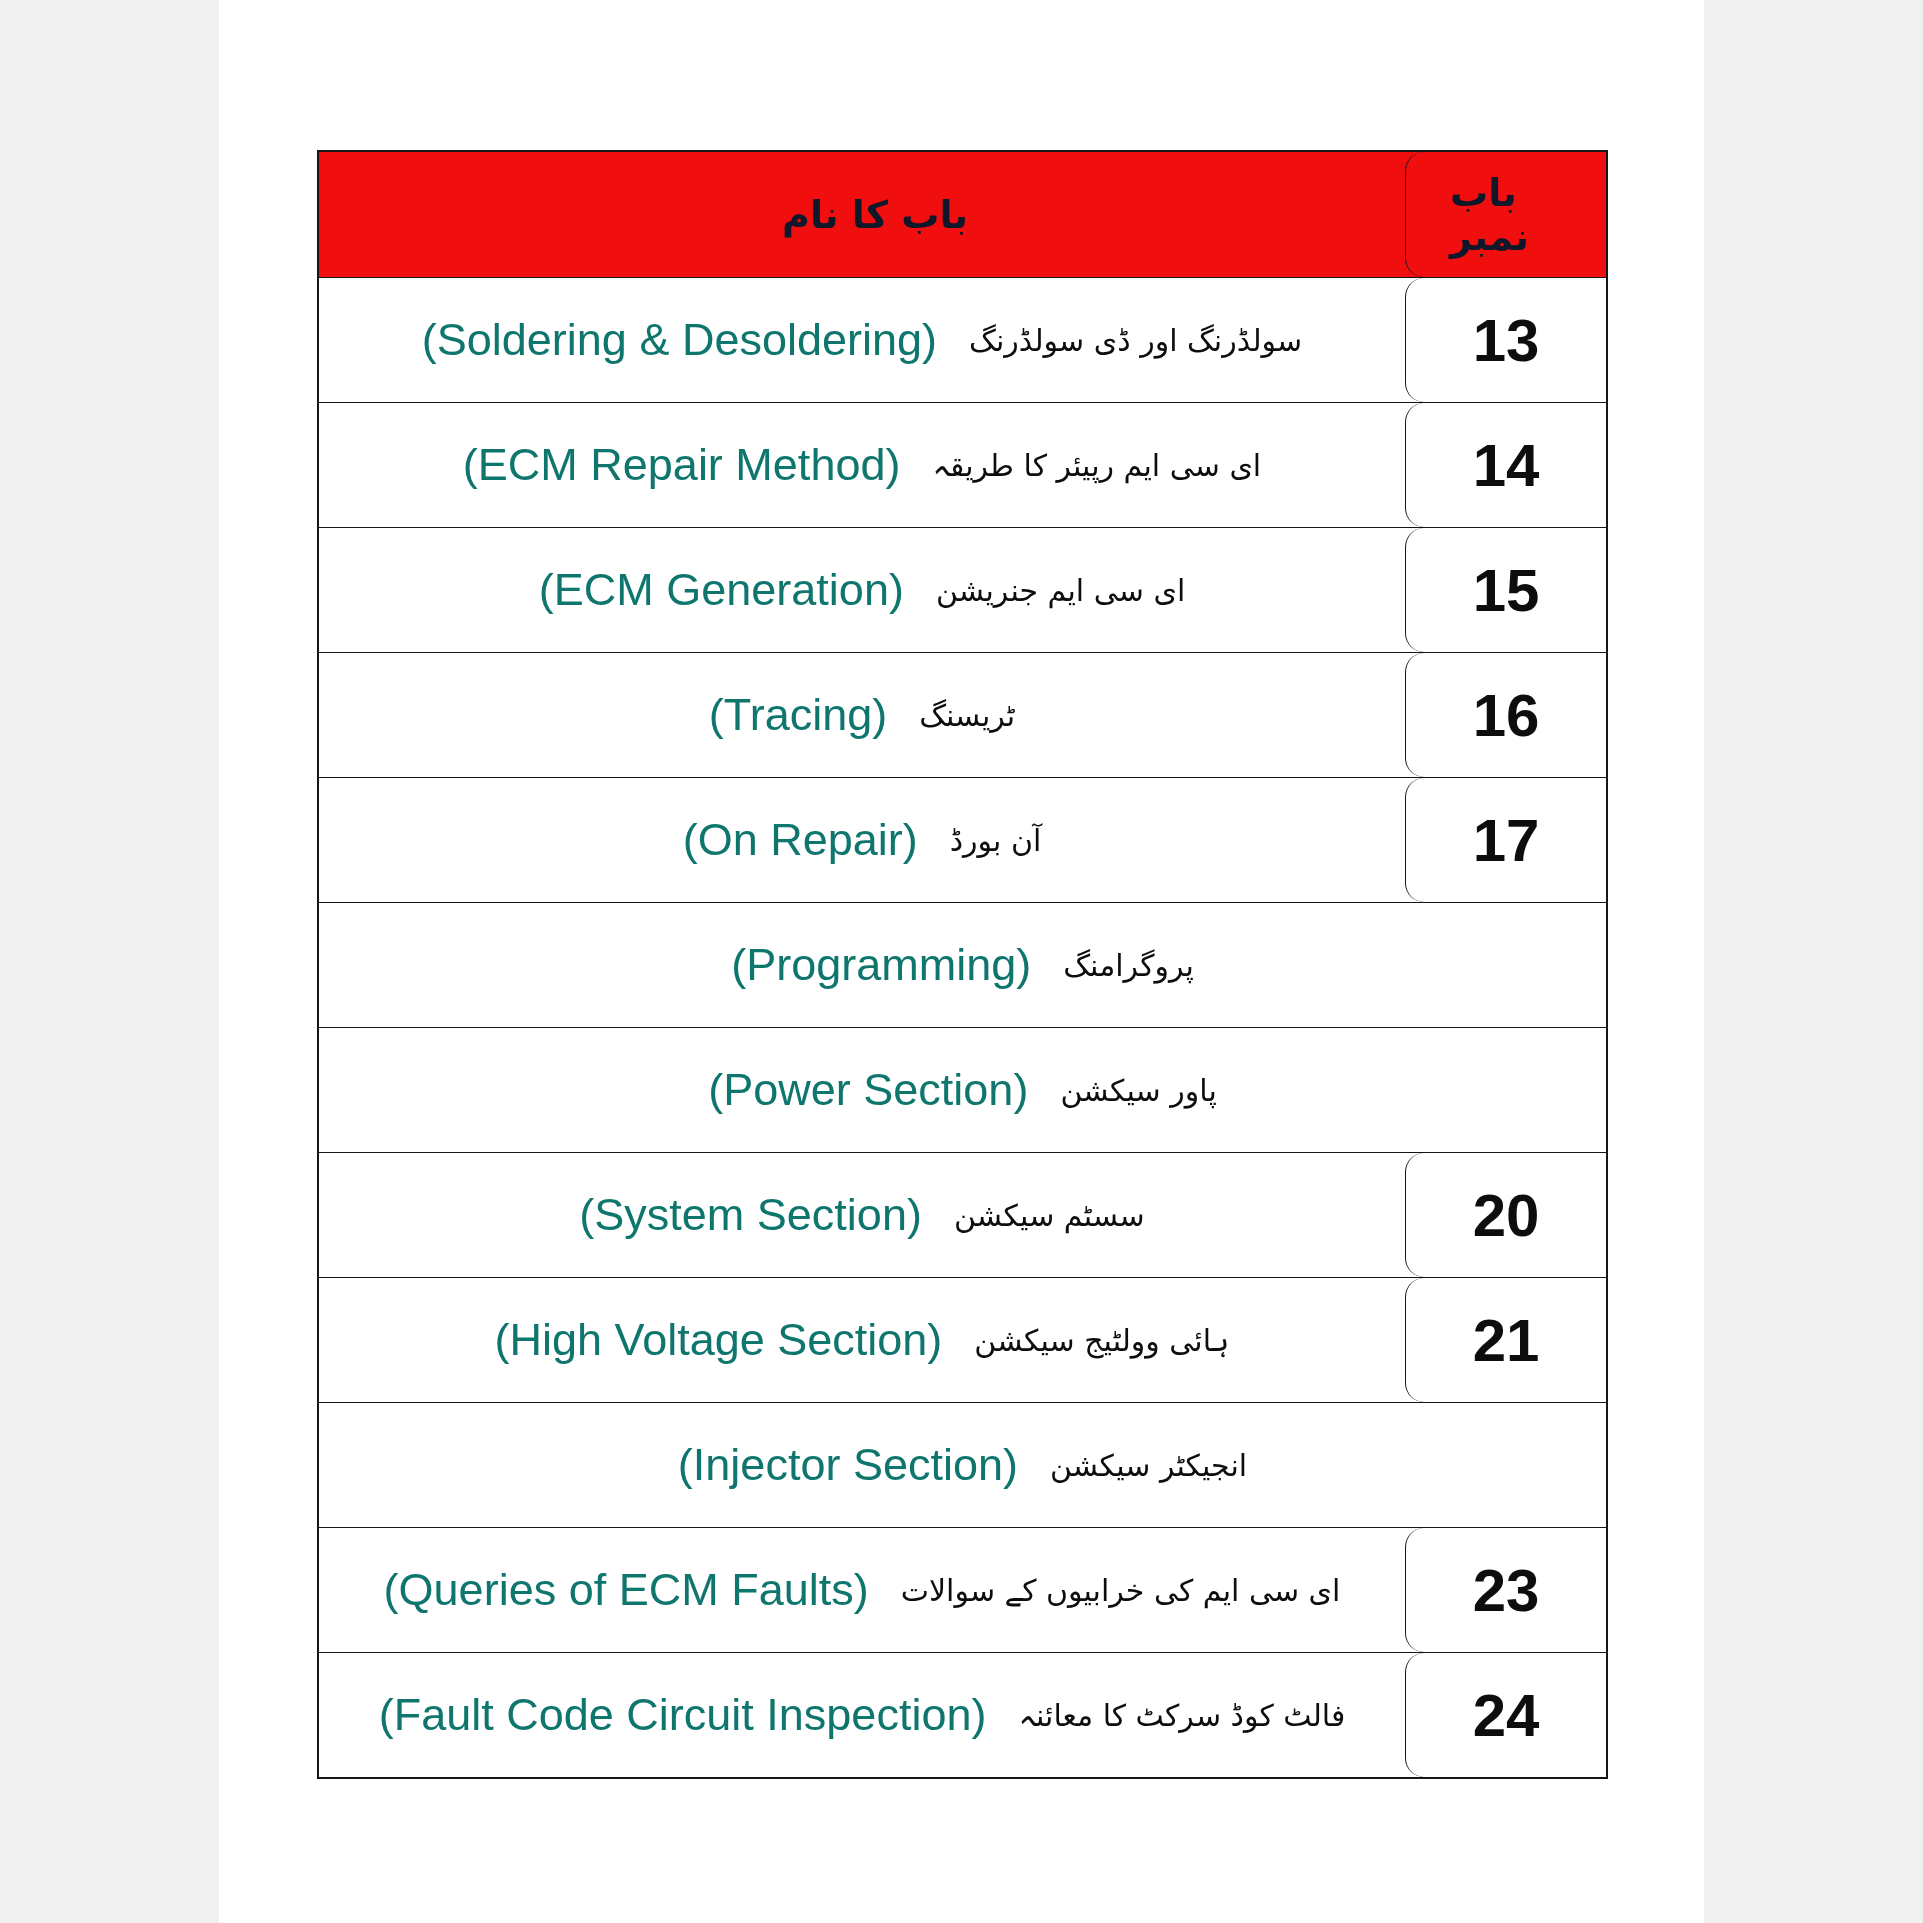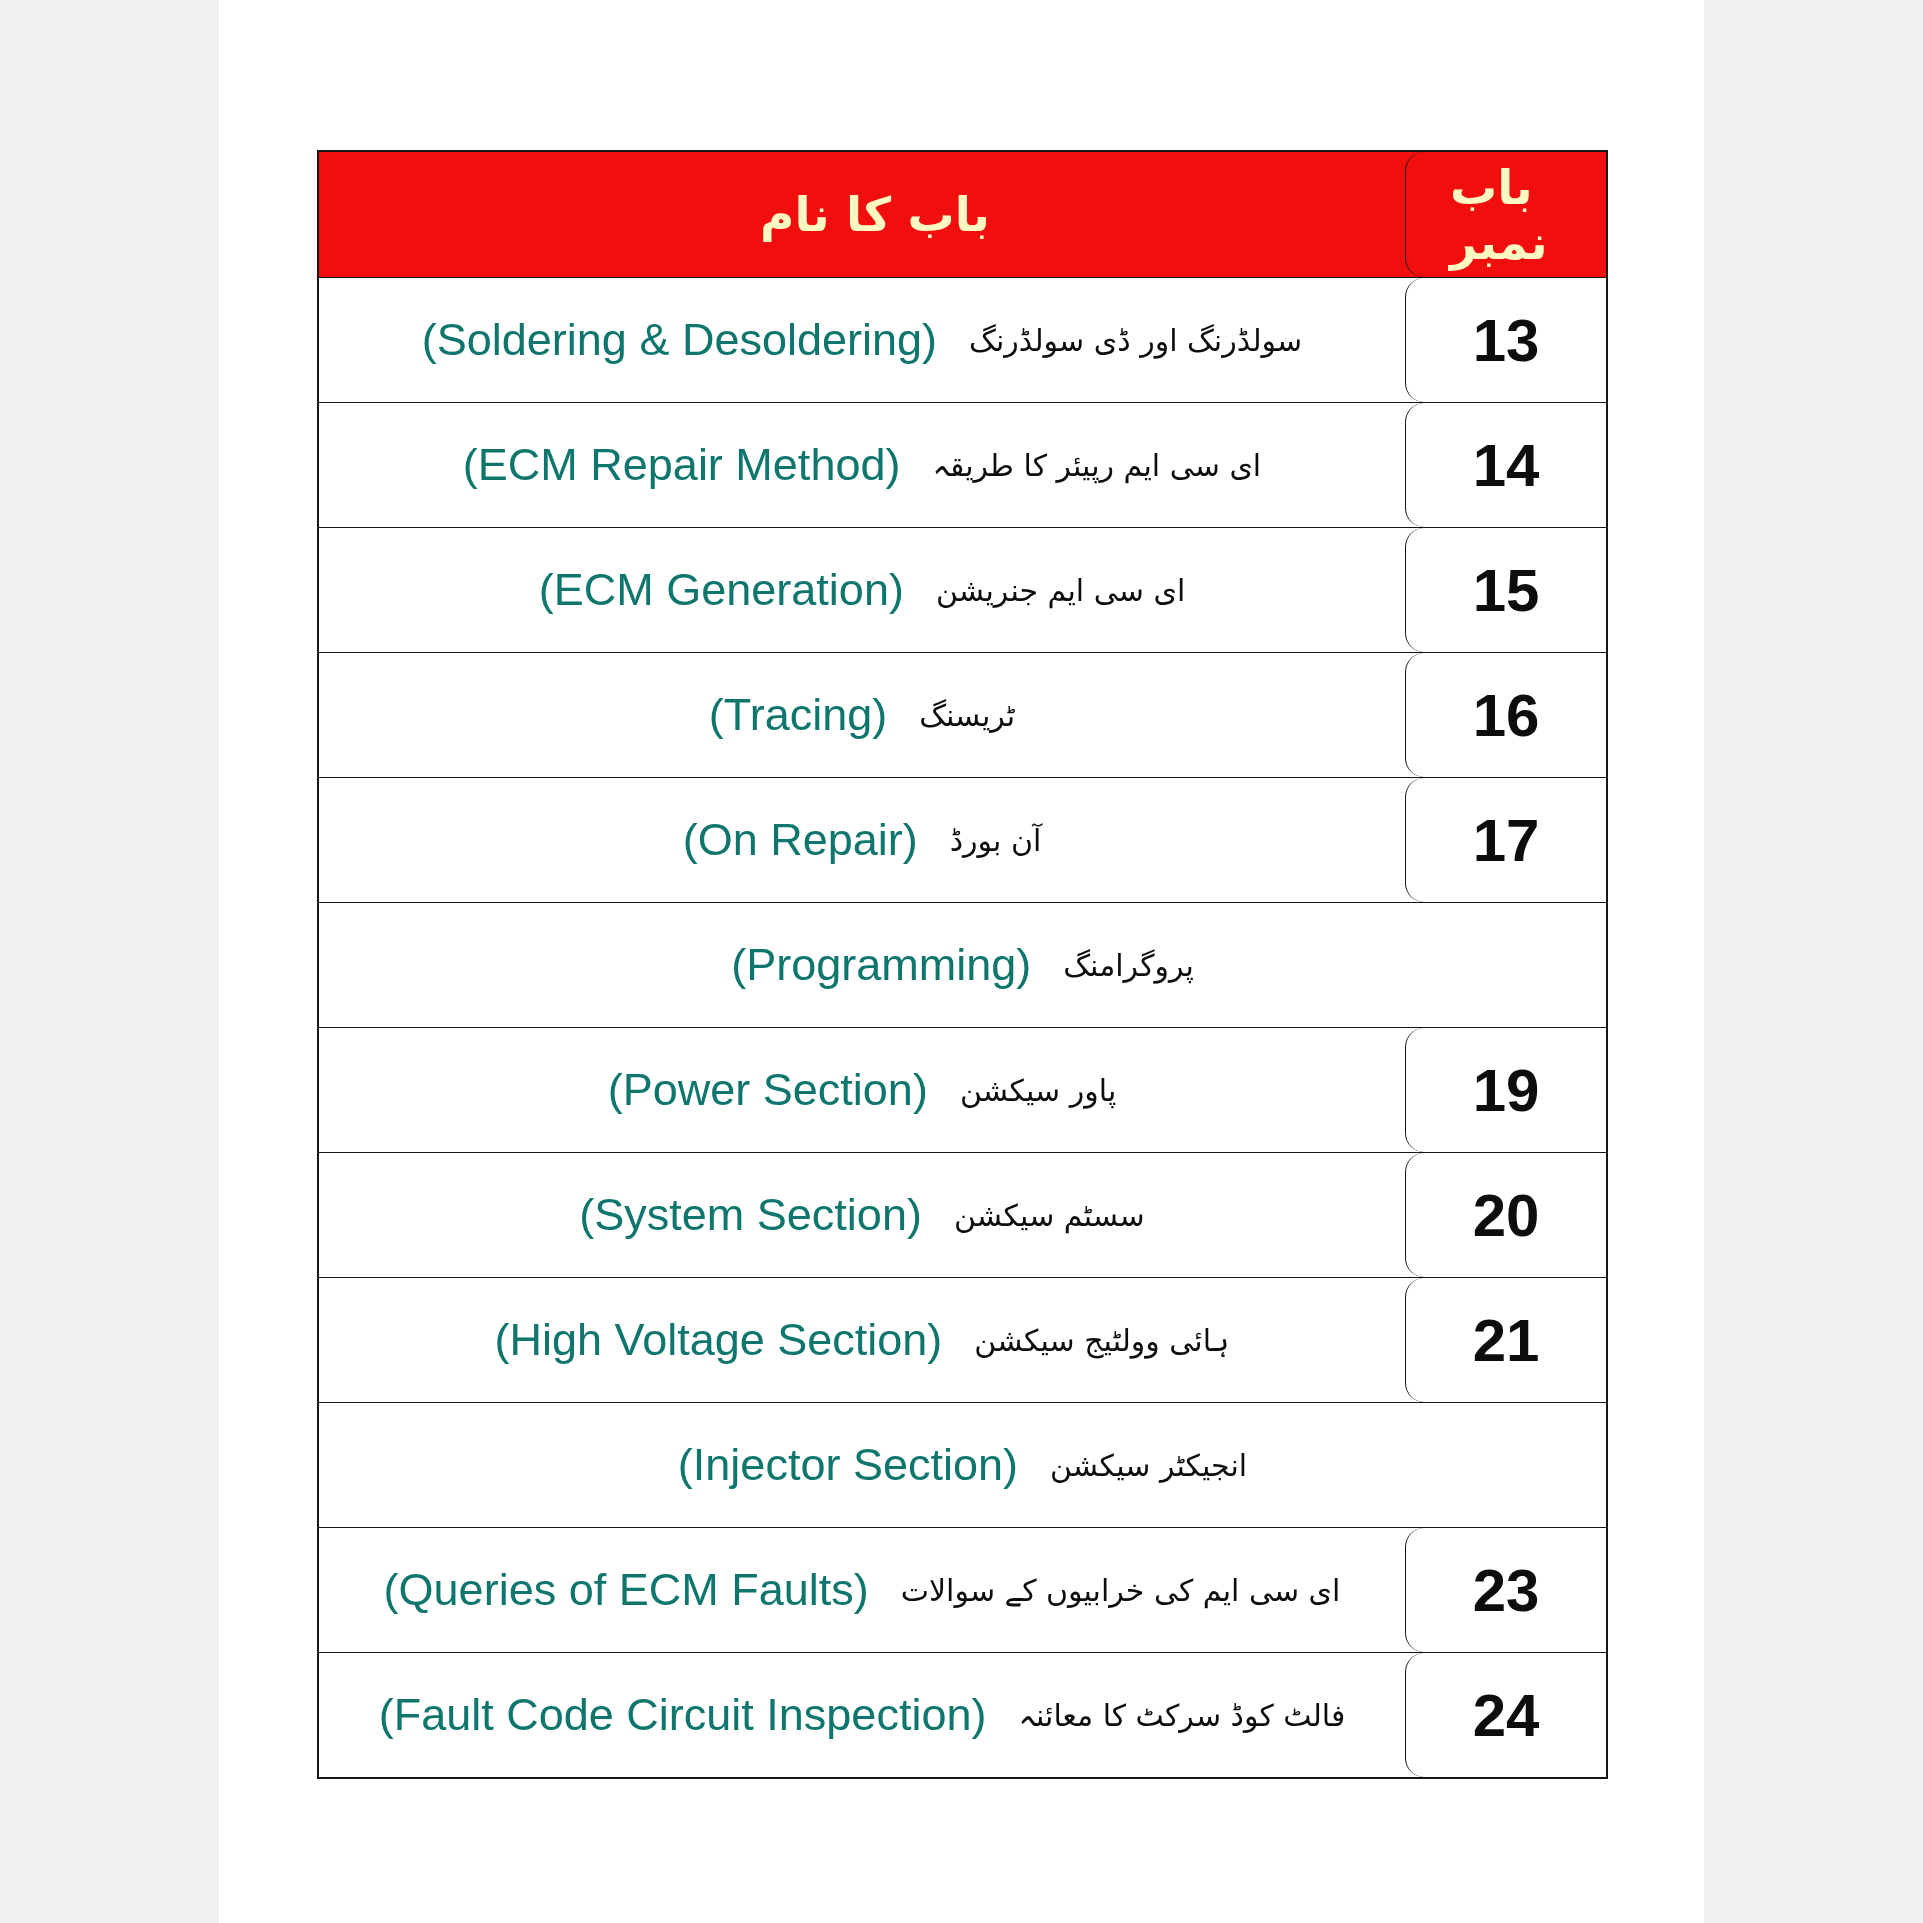--- a/index.html
+++ b/index.html
@@ -64,24 +64,24 @@
     font-size: 60px;
     color: #0d0d0d;
     font-family: "Liberation Sans", sans-serif;
     border-radius: 19px;
   }
   .row.header {
     background: #f10e0e;
   }
   .row.header .cell.name,
   .row.header .cell.num {
-    color: #fef9c3;
+    color: #0f172a;
     font-family: "DejaVu Sans", "Liberation Sans", sans-serif;
     font-weight: 600;
-    font-size: 47px;
+    font-size: 38px;
     padding-left: 44px;
   }
   .en {
     direction: ltr;
     unicode-bidi: isolate;
     font-family: "Liberation Sans", sans-serif;
     font-size: 45px;
     color: #0f766e;
     white-space: nowrap;
   }
@@ -149,21 +149,20 @@
           <span class="ur">پروگرامنگ</span>
           <span class="en">(Programming)</span>
         </div>
       </div>
 
       <div class="row">
         <div class="cell name">
           <span class="ur">پاور سیکشن</span>
           <span class="en">(Power Section)</span>
         </div>
-        <div class="cell num">19</div>
       </div>
 
       <div class="row">
         <div class="cell name">
           <span class="ur">سسٹم سیکشن</span>
           <span class="en">(System Section)</span>
         </div>
         <div class="cell num">20</div>
       </div>
 

